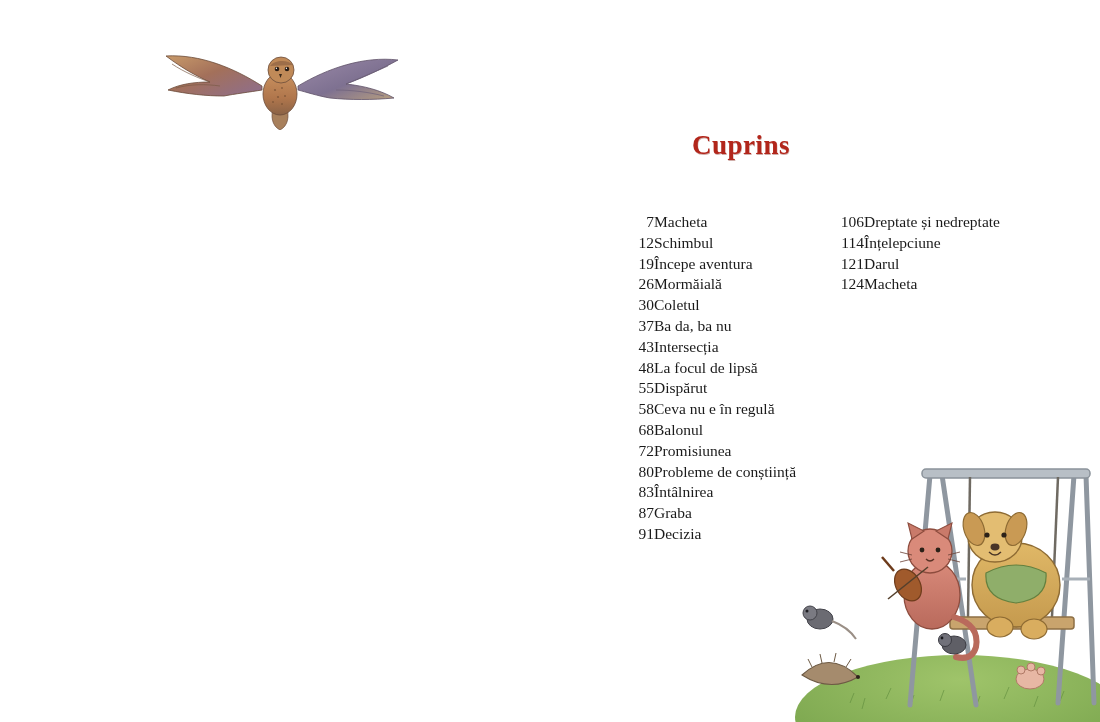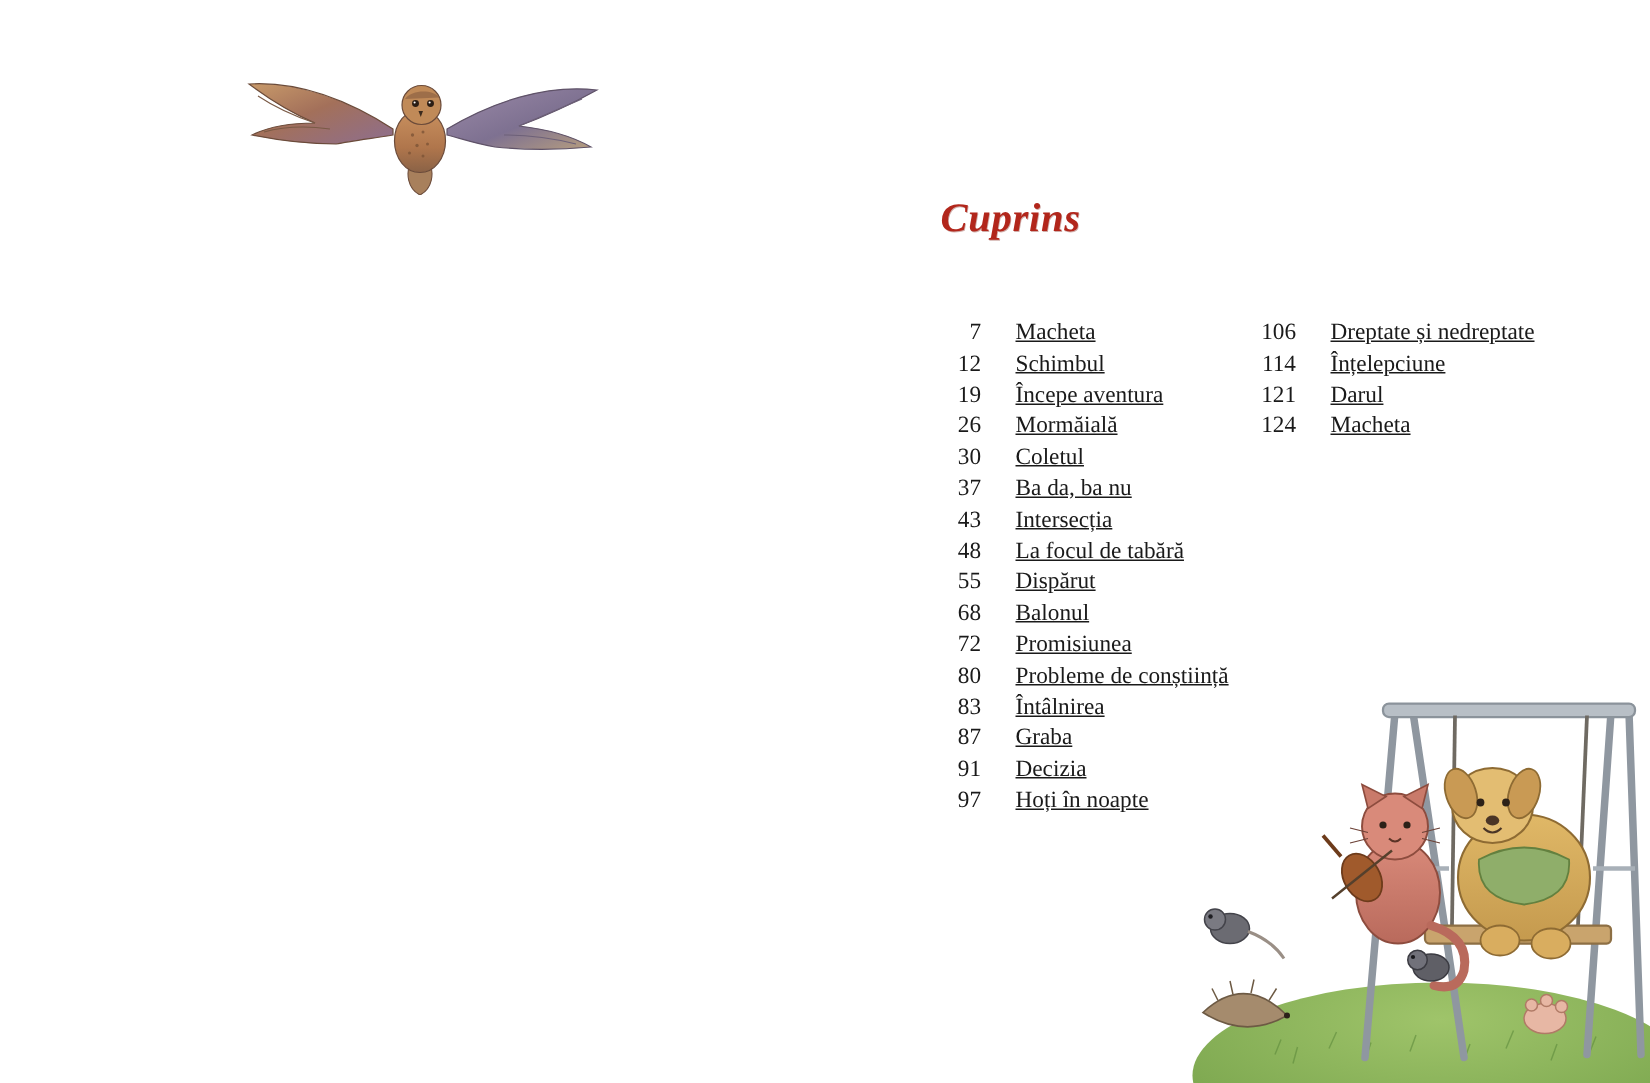--- a/index.html
+++ b/index.html
@@ -21,25 +21,24 @@
     position: absolute;
     left: 150px;
     top: 38px;
     width: 260px;
     height: 92px;
   }
 
   
   .toc-heading {
     position: absolute;
-    left: 627px;
+    left: 692px;
     top: 130px;
     font-family: "Liberation Serif", serif;
     font-weight: bold;
-    font-style: italic;
     font-size: 27px;
     letter-spacing: 0.5px;
     color: #b2261b;
     text-shadow: 0.5px 0.5px 0 rgba(120,20,10,0.35);
   }
 
   
   .toc-columns {
     position: absolute;
     left: 628px;
@@ -62,23 +61,22 @@
     font-size: 15.5px;
     line-height: 20.8px;
   }
   .toc-page {
     width: 26px;
     text-align: right;
     flex: 0 0 26px;
     font-size: 15.5px;
   }
   .toc-title {
-    margin-left: 23px;
+    margin-left: 0;
     white-space: nowrap;
-    text-decoration: underline;
   }
 
   
   .swing-art {
     position: absolute;
     right: 0px;
     bottom: 0px;
     width: 310px;
     height: 255px;
     overflow: hidden;
@@ -166,27 +164,31 @@
     <div class="toc-entry">
         <span class="toc-page">37</span>
         <span class="toc-title">Ba da, ba nu</span>
       </div>
     <div class="toc-entry">
         <span class="toc-page">43</span>
         <span class="toc-title">Intersecția</span>
       </div>
     <div class="toc-entry">
         <span class="toc-page">48</span>
-        <span class="toc-title">La focul de tabără</span>
+        <span class="toc-title">La focul de lipsă</span>
       </div>
     <div class="toc-entry">
         <span class="toc-page">55</span>
         <span class="toc-title">Dispărut</span>
       </div>
     <div class="toc-entry">
+        <span class="toc-page">58</span>
+        <span class="toc-title">Ceva nu e în regulă</span>
+      </div>
+    <div class="toc-entry">
         <span class="toc-page">68</span>
         <span class="toc-title">Balonul</span>
       </div>
     <div class="toc-entry">
         <span class="toc-page">72</span>
         <span class="toc-title">Promisiunea</span>
       </div>
     <div class="toc-entry">
         <span class="toc-page">80</span>
         <span class="toc-title">Probleme de conștiință</span>
@@ -195,24 +197,20 @@
         <span class="toc-page">83</span>
         <span class="toc-title">Întâlnirea</span>
       </div>
     <div class="toc-entry">
         <span class="toc-page">87</span>
         <span class="toc-title">Graba</span>
       </div>
     <div class="toc-entry">
         <span class="toc-page">91</span>
         <span class="toc-title">Decizia</span>
-      </div>
-    <div class="toc-entry">
-        <span class="toc-page">97</span>
-        <span class="toc-title">Hoți în noapte</span>
       </div>
   </div>
 
   <div class="toc-col right">
     <div class="toc-entry">
         <span class="toc-page">106</span>
         <span class="toc-title">Dreptate și nedreptate</span>
       </div>
     <div class="toc-entry">
         <span class="toc-page">114</span>

